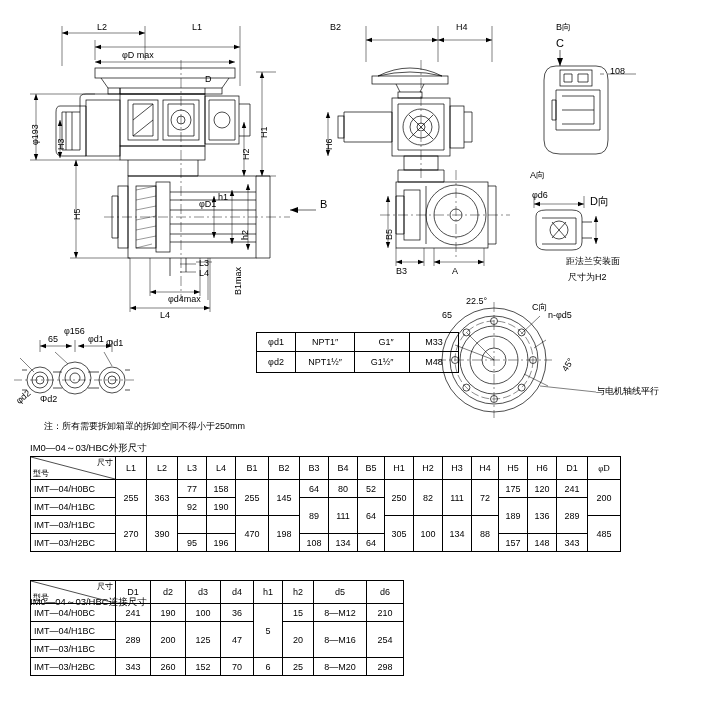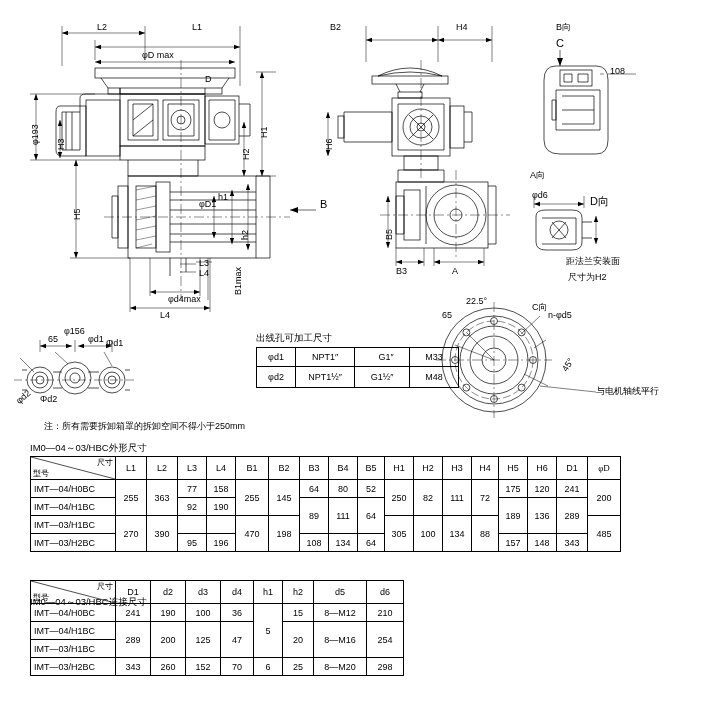--- a/index.html
+++ b/index.html
@@ -341,21 +341,21 @@
       <line x1="540" y1="386" x2="596" y2="392"></line>
     </g>
   </g>
 </svg>
 </div>
 
 <div class="layer">
 
   <span class="lbl" style="left:97px;top:22px;">L2</span>
   <span class="lbl" style="left:192px;top:22px;">L1</span>
-  <span class="lbl" style="left:142px;top:50px;">φD max</span>
+  <span class="lbl" style="left:122px;top:50px;">φD max</span>
   <span class="lbl" style="left:205px;top:74px;">D</span>
 
   <span class="lbl rot" style="left:30px;top:145px;transform:rotate(-90deg);">φ193</span>
   <span class="lbl rot" style="left:56px;top:150px;transform:rotate(-90deg);">H3</span>
   <span class="lbl rot" style="left:72px;top:220px;transform:rotate(-90deg);">H5</span>
   <span class="lbl rot" style="left:259px;top:138px;transform:rotate(-90deg);">H1</span>
   <span class="lbl rot" style="left:241px;top:160px;transform:rotate(-90deg);">H2</span>
 
   <span class="lbl" style="left:199px;top:199px;">φD1</span>
   <span class="lbl" style="left:218px;top:192px;">h1</span>
@@ -395,21 +395,20 @@
   <span class="lbl rot" style="left:14px;top:398px;transform:rotate(-40deg);">φd2</span>
   <span class="lbl" style="left:106px;top:338px;">Φd1</span>
   <span class="lbl" style="left:40px;top:394px;">Φd2</span>
 
   <span class="lbl" style="left:596px;top:386px;">与电机轴线平行</span>
   <span class="lbl" style="left:566px;top:256px;">距法兰安装面</span>
   <span class="lbl" style="left:568px;top:272px;">尺寸为H2</span>
 </div>
 
 <div class="tblwrap" style="left:256px;top:332px;">
-  <div class="title" style="position:static;margin-bottom:2px;">出线孔可加工尺寸</div>
   <table>
     <tbody>
         <tr>
       <td style="width:34px;height:18px;">φd1</td>
       <td style="width:54px;">NPT1″</td>
       <td style="width:42px;padding-left:10px;">G1″</td>
       <td style="width:44px;">M33</td>
     </tr>
     <tr>
       <td style="height:20px;">φd2</td>

